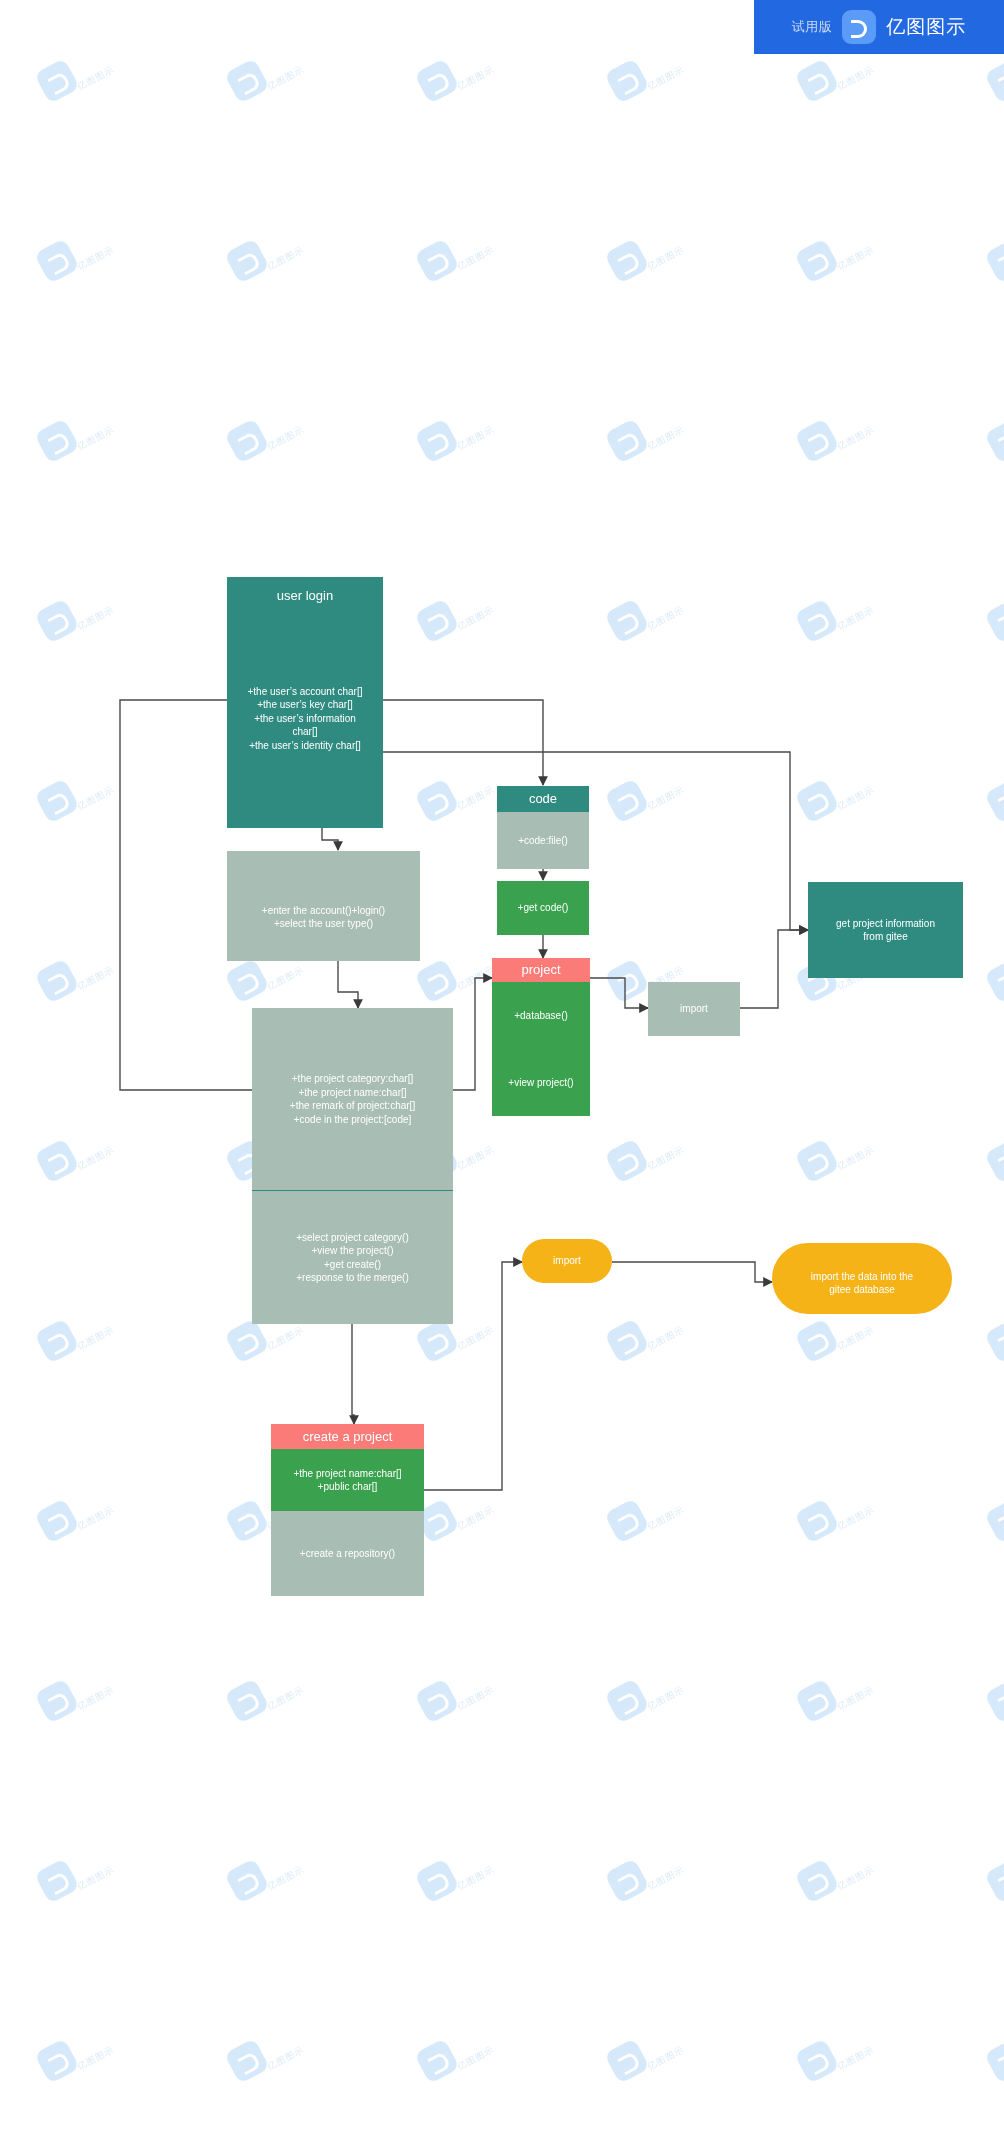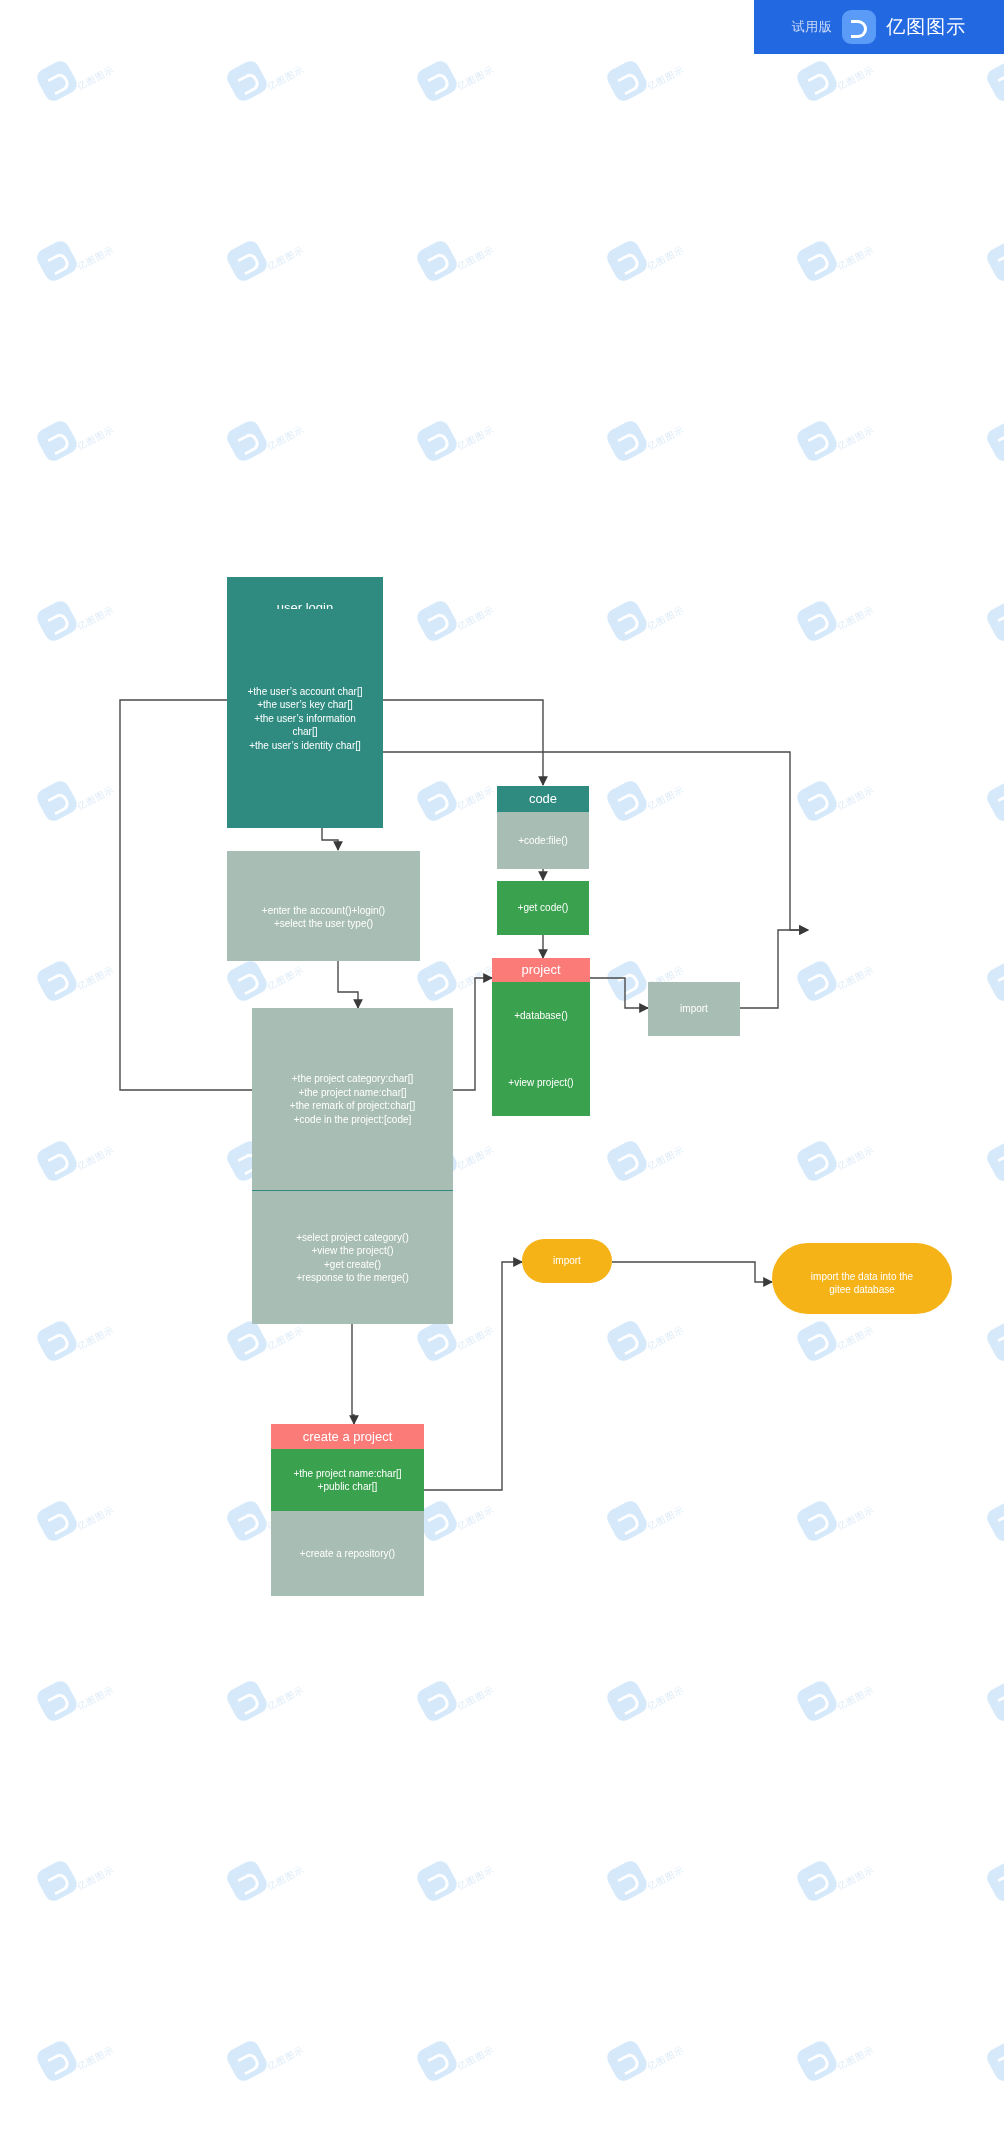--- a/index.html
+++ b/index.html
@@ -385,21 +385,21 @@
 
     <path d="M 424 1490 L 502 1490 L 502 1262 L 522 1262"></path>
 
     <path d="M 612 1262 L 755 1262 L 755 1282 L 772 1282"></path>
   </g>
 </svg>
 
 <div id="nodes">
 
   <div class="node" style="left:227px;top:577px;width:156px;height:251px;">
-    <div class="seg title-seg teal" style="height:32px;align-items:flex-start;padding-top:22px;">
+    <div class="seg title-seg teal" style="height:32px;align-items:flex-start;padding-top:10px;">
       <span>user login</span>
     </div>
     <div class="seg body-seg teal" style="height:219px;">
       <div class="lines">
         <div>+the user’s account char[]</div>
         <div>+the user’s key char[]</div>
         <div>+the user’s information</div>
         <div>char[]</div>
         <div>+the user’s identity char[]</div>
       </div>
@@ -470,20 +470,28 @@
   </div>
 
   <div class="node sage" style="left:648px;top:982px;width:92px;height:54px;">
     <div class="seg body-seg" style="height:54px;">
       <div class="lines">
         <div>import</div>
       </div>
     </div>
   </div>
 
+  <div class="node teal" style="left:808px;top:882px;width:155px;height:96px;">
+    <div class="seg body-seg" style="height:96px;">
+      <div class="lines">
+        <div>get project information</div>
+        <div>from gitee</div>
+      </div>
+    </div>
+  </div>
 
   <div class="node amber rounded-pill" style="left:522px;top:1239px;width:90px;height:44px;">
     <div class="seg body-seg" style="height:44px;">
       <div class="lines">
         <div>import</div>
       </div>
     </div>
   </div>
 
   <div class="node amber rounded-pill" style="left:772px;top:1243px;width:180px;height:71px;border-radius:40px;">

